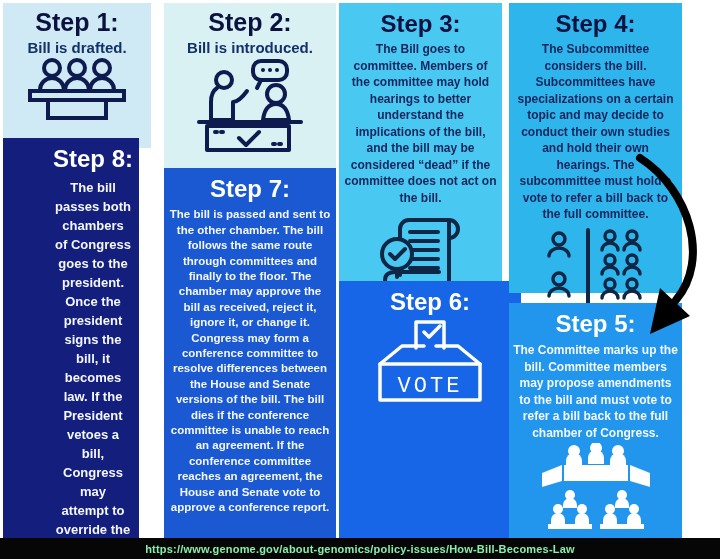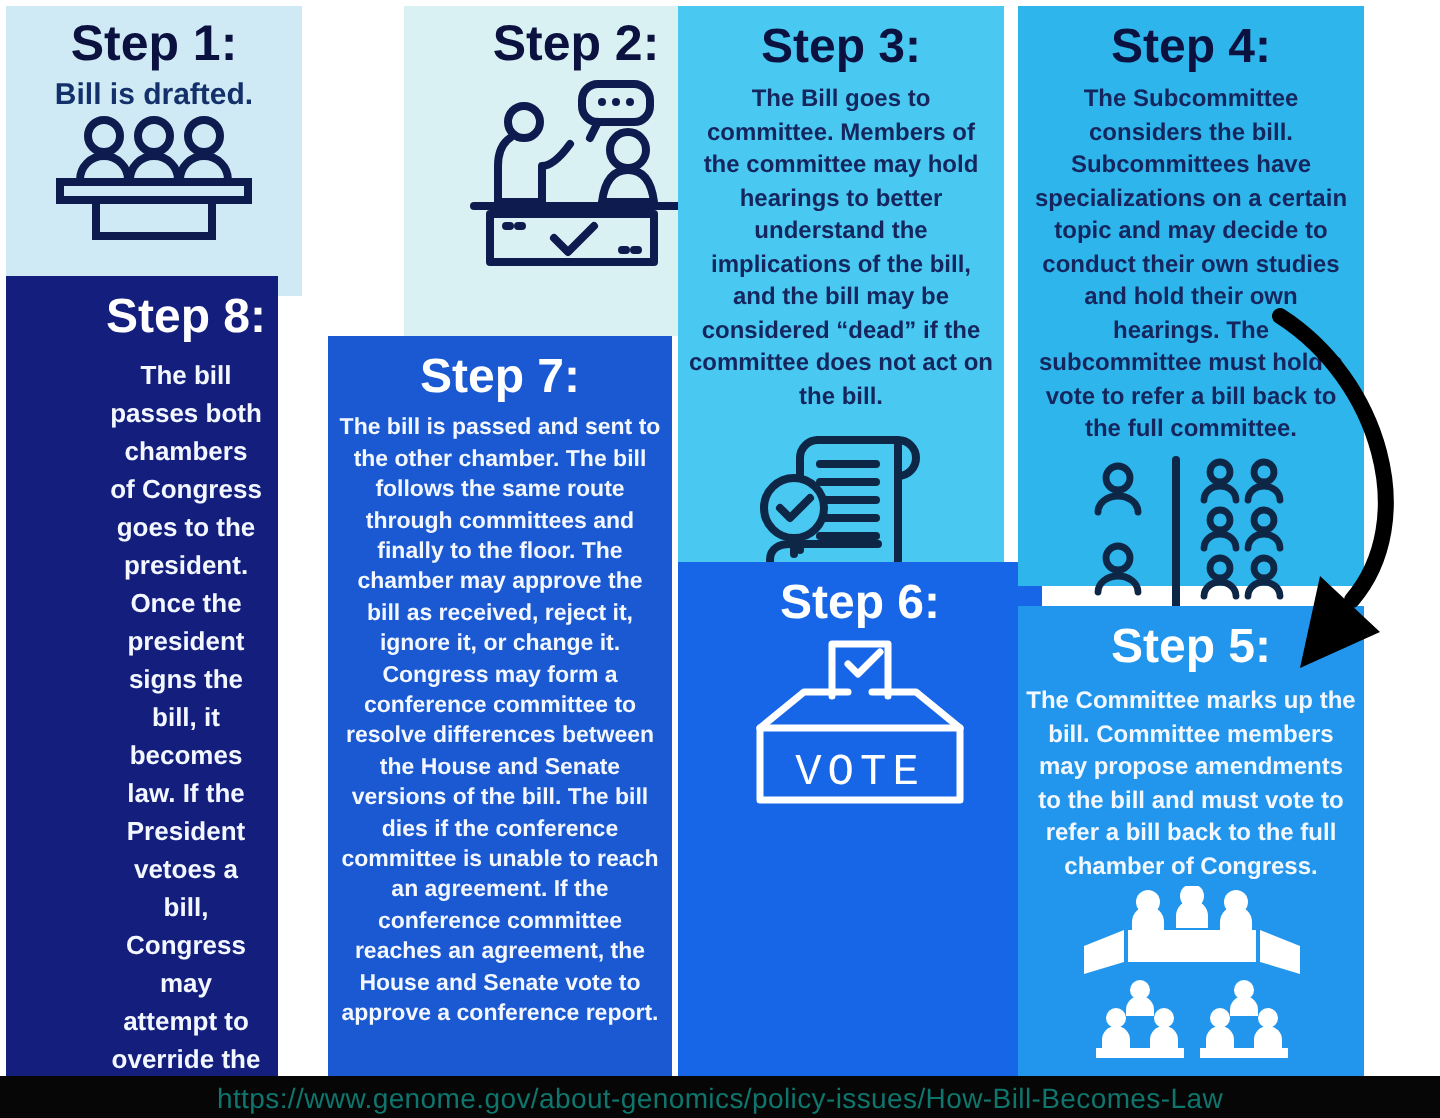--- a/index.html
+++ b/index.html
@@ -9,42 +9,42 @@
   }
   .card{position:absolute;box-sizing:border-box;text-align:center;}
   .title{font-weight:bold;letter-spacing:0;line-height:1.1;}
   .title-dark{color:#0c1240;}
   .title-light{color:#ffffff;}
   .sub{font-weight:bold;color:#14306b;}
   .body-dark{color:#15265e;font-weight:bold;}
   .body-light{color:#f3f7ff;font-weight:bold;}
   #step1{left:3px;top:3px;width:148px;height:145px;background:#cfeaf5;}
   #step8{left:3px;top:138px;width:136px;height:400px;background:#141f7d;padding-left:44px;}
-  #step2{left:164px;top:3px;width:172px;height:165px;background:#d9f1f3;margin-left:38px;}
+  #step2{left:164px;top:3px;width:172px;height:165px;background:#d9f1f3;}
   #step7{left:164px;top:168px;width:172px;height:370px;background:#1b59d2;}
   #step3{left:339px;top:3px;width:163px;height:278px;background:#49c8f1;text-align:center;}
   #step6{left:339px;top:281px;width:182px;height:257px;background:#1766e8;}
   #step4{left:509px;top:3px;width:173px;height:290px;background:#2eb5eb;}
   #step5{left:509px;top:303px;width:173px;height:235px;background:#2196ec;}
   #step1 .title,#step2 .title{font-size:25px;margin-top:6px;}
   #step1 .sub,#step2 .sub{font-size:15px;margin-top:2px;}
   #step3 .title,#step4 .title{font-size:24px;margin-top:8px;}
   #step5 .title,#step6 .title,#step7 .title,#step8 .title{font-size:24px;margin-top:8px;}
   #step3 .body{font-size:12px;line-height:16.5px;padding:4px 5px 0;}
   #step4 .body{font-size:12px;line-height:16.5px;padding:4px 7px 0;}
   #step5 .body{font-size:12px;line-height:16.5px;padding:5px 4px 0;}
   #step6 .body{font-size:12px;line-height:16.5px;padding:5px 5px 0;}
   #step7 .body{font-size:11.5px;line-height:15.4px;padding:5px 5px 0;}
   #step8 .body{font-size:13px;line-height:19px;padding:6px 8px 0;}
   .icon{display:block;margin:0 auto;}
   #footer-bar{
     position:absolute;left:0;top:538px;width:720px;height:21px;background:#060606;
     display:flex;align-items:center;justify-content:center;
   }
-  #footer-bar a{color:#0f766e;font-size:14px;text-decoration:none;font-weight:normal;letter-spacing:.2px;}
+  #footer-bar a{color:#86efac;font-size:11px;text-decoration:none;font-weight:bold;letter-spacing:.2px;}
   #curve-arrow{position:absolute;left:630px;top:148px;width:90px;height:195px;z-index:5;}
 </style>
 </head>
 <body>
 
 <div class="card" id="step1">
   <div class="title title-dark">Step 1:</div>
   <div class="sub">Bill is drafted.</div>
   <svg class="icon" width="110" height="66" viewBox="0 0 110 66">
     <g fill="none" stroke="#0d1b4f" stroke-width="4">
@@ -71,20 +71,21 @@
       <use href="#cyc" transform="rotate(72)"></use>
       <use href="#cyc" transform="rotate(144)"></use>
       <use href="#cyc" transform="rotate(216)"></use>
       <use href="#cyc" transform="rotate(288)"></use>
     </g>
   </svg>
 </div>
 
 <div class="card" id="step2">
   <div class="title title-dark">Step 2:</div>
+  <div class="sub">Bill is introduced.</div>
   <svg class="icon" width="118" height="96" viewBox="0 0 118 96" style="margin-top:2px">
     <g fill="none" stroke="#0d1b4f" stroke-width="4" stroke-linecap="round" stroke-linejoin="round">
       <rect x="62" y="3" width="34" height="19" rx="8"></rect>
       <path d="M70,22 l-4,8"></path>
       <circle cx="33" cy="22" r="8" fill="none"></circle>
       <path d="M26,30 q-6,4 -6,14 v18 h22 v-18 q6,0 14,-11"></path>
       <circle cx="85" cy="36" r="9"></circle>
       <path d="M72,62 q2,-16 13,-16 q11,0 13,16 z"></path>
       <path d="M8,64 h102"></path>
       <rect x="16" y="68" width="82" height="24"></rect>

